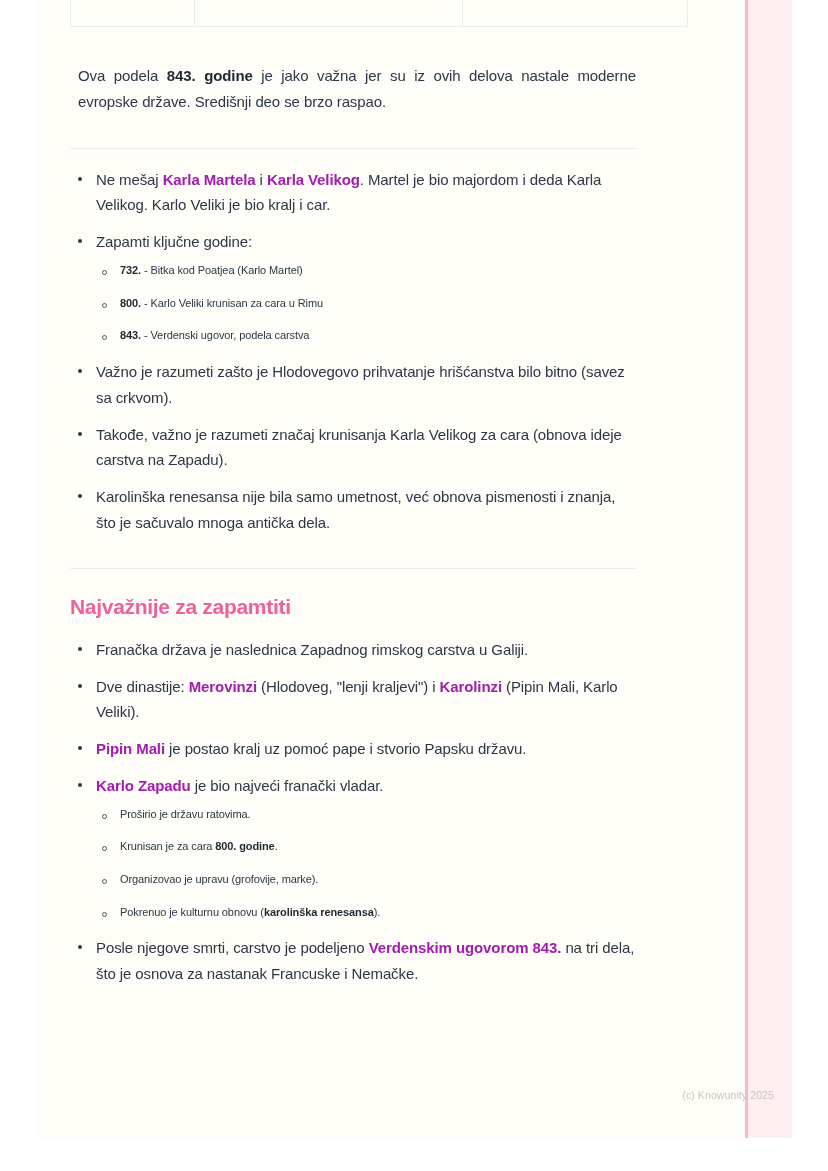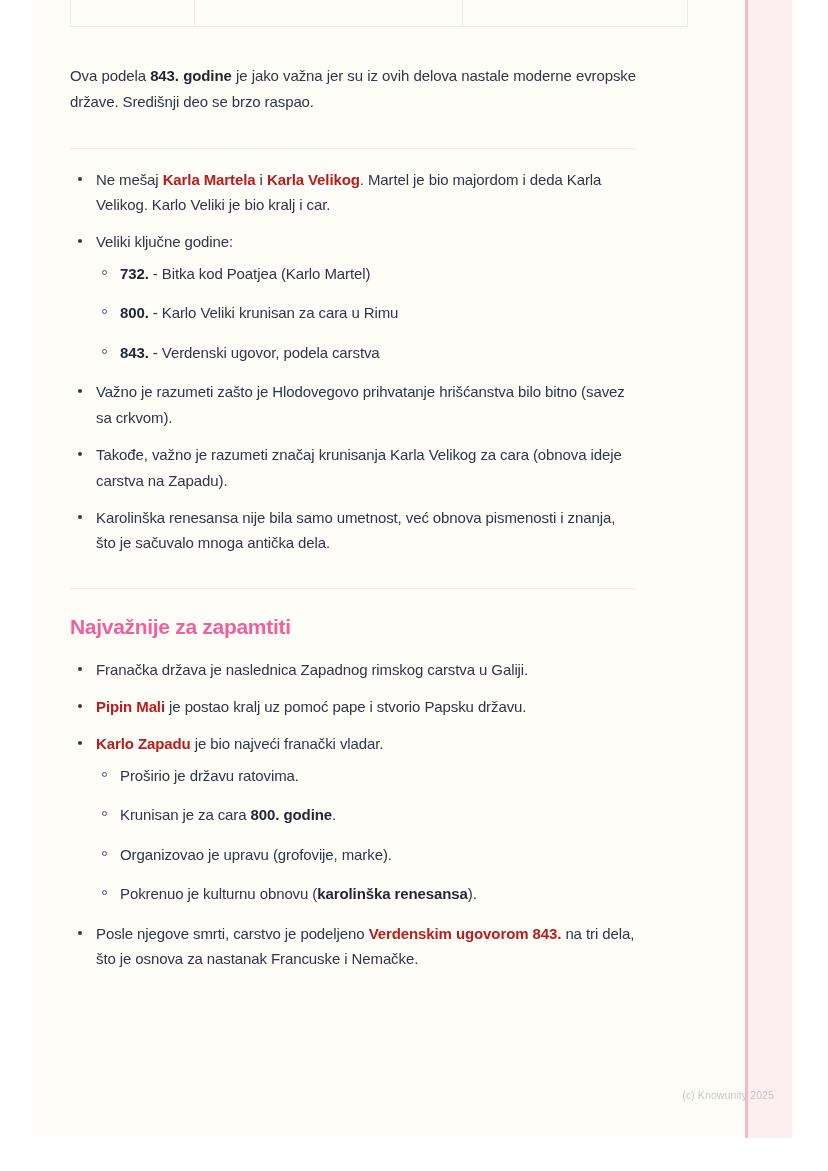--- a/index.html
+++ b/index.html
@@ -72,21 +72,21 @@
   .col-a { width: 107px; }
   .col-b { width: 251px; }
   .col-c { width: 208px; }
 
   
   .para {
     font-size: 15px;
     line-height: 1.75;
     color: #2d3748;
     text-align: justify;
-    margin: 36px 0 0 0;
+    margin: 36px 0 0 8px;
     letter-spacing: -0.1px;
   }
   .para b { font-weight: 700; color: #1f2733; }
 
   
   .divider {
     border: none;
     border-top: 1px solid #eceaea;
     margin: 32px 0 0 0;
     width: 100%;
@@ -119,31 +119,31 @@
   ul.lvl1 > li::before {
     content: "";
     position: absolute;
     left: 8px;
     top: 10px;
     width: 4px;
     height: 4px;
     border-radius: 50%;
     background: #2d3748;
   }
-  ul.lvl1 > li b { font-weight: 700; color: #b91c1c; }
+  ul.lvl1 > li b { font-weight: 700; color: #a21caf; }
 
   ul.lvl2 {
     list-style: none;
     margin: 6px 0 0 0;
     padding: 0;
   }
   ul.lvl2 > li {
     position: relative;
     padding-left: 24px;
-    font-size: 15px;
+    font-size: 11px;
     line-height: 1.7;
     color: #2d3748;
     margin-bottom: 14px;
     letter-spacing: -0.1px;
   }
   ul.lvl2 > li::before {
     content: "";
     position: absolute;
     left: 6px;
     top: 9px;
@@ -191,36 +191,37 @@
 
     <p class="para">
       <span>Ova podela </span><b>843. godine</b><span> je jako važna jer su iz ovih delova nastale moderne evropske države. Središnji deo se brzo raspao.</span>
     </p>
 
     <hr class="divider">
 
 
     <ul class="lvl1" id="notes-list">
         <li><span>Ne mešaj </span><b>Karla Martela</b><span> i </span><b>Karla Velikog</b><span>. Martel je bio majordom i deda Karla Velikog. Karlo Veliki je bio kralj i car.</span></li>
-        <li class="tight"><span>Veliki ključne godine:</span><ul class="lvl2">
+        <li class="tight"><span>Zapamti ključne godine:</span><ul class="lvl2">
             <li><b>732.</b><span> - Bitka kod Poatjea (Karlo Martel)</span></li>
             <li><b>800.</b><span> - Karlo Veliki krunisan za cara u Rimu</span></li>
             <li><b>843.</b><span> - Verdenski ugovor, podela carstva</span></li>
           </ul></li>
         <li><span>Važno je razumeti zašto je Hlodovegovo prihvatanje hrišćanstva bilo bitno (savez sa crkvom).</span></li>
         <li><span>Takođe, važno je razumeti značaj krunisanja Karla Velikog za cara (obnova ideje carstva na Zapadu).</span></li>
         <li><span>Karolinška renesansa nije bila samo umetnost, već obnova pismenosti i znanja, što je sačuvalo mnoga antička dela.</span></li>
       </ul>
 
     <hr class="divider">
 
     <h2 class="section-heading">Najvažnije za zapamtiti</h2>
 
     <ul class="lvl1" id="summary-list">
         <li><span>Franačka država je naslednica Zapadnog rimskog carstva u Galiji.</span></li>
+        <li><span>Dve dinastije: </span><b>Merovinzi</b><span> (Hlodoveg, "lenji kraljevi") i </span><b>Karolinzi</b><span> (Pipin Mali, Karlo Veliki).</span></li>
         <li><b>Pipin Mali</b><span> je postao kralj uz pomoć pape i stvorio Papsku državu.</span></li>
         <li class="tight"><b>Karlo Zapadu</b><span> je bio najveći franački vladar.</span><ul class="lvl2">
             <li><span>Proširio je državu ratovima.</span></li>
             <li><span>Krunisan je za cara </span><b>800. godine</b><span>.</span></li>
             <li><span>Organizovao je upravu (grofovije, marke).</span></li>
             <li><span>Pokrenuo je kulturnu obnovu (</span><b>karolinška renesansa</b><span>).</span></li>
           </ul></li>
         <li><span>Posle njegove smrti, carstvo je podeljeno </span><b>Verdenskim ugovorom 843.</b><span> na tri dela, što je osnova za nastanak Francuske i Nemačke.</span></li>
       </ul>
 

